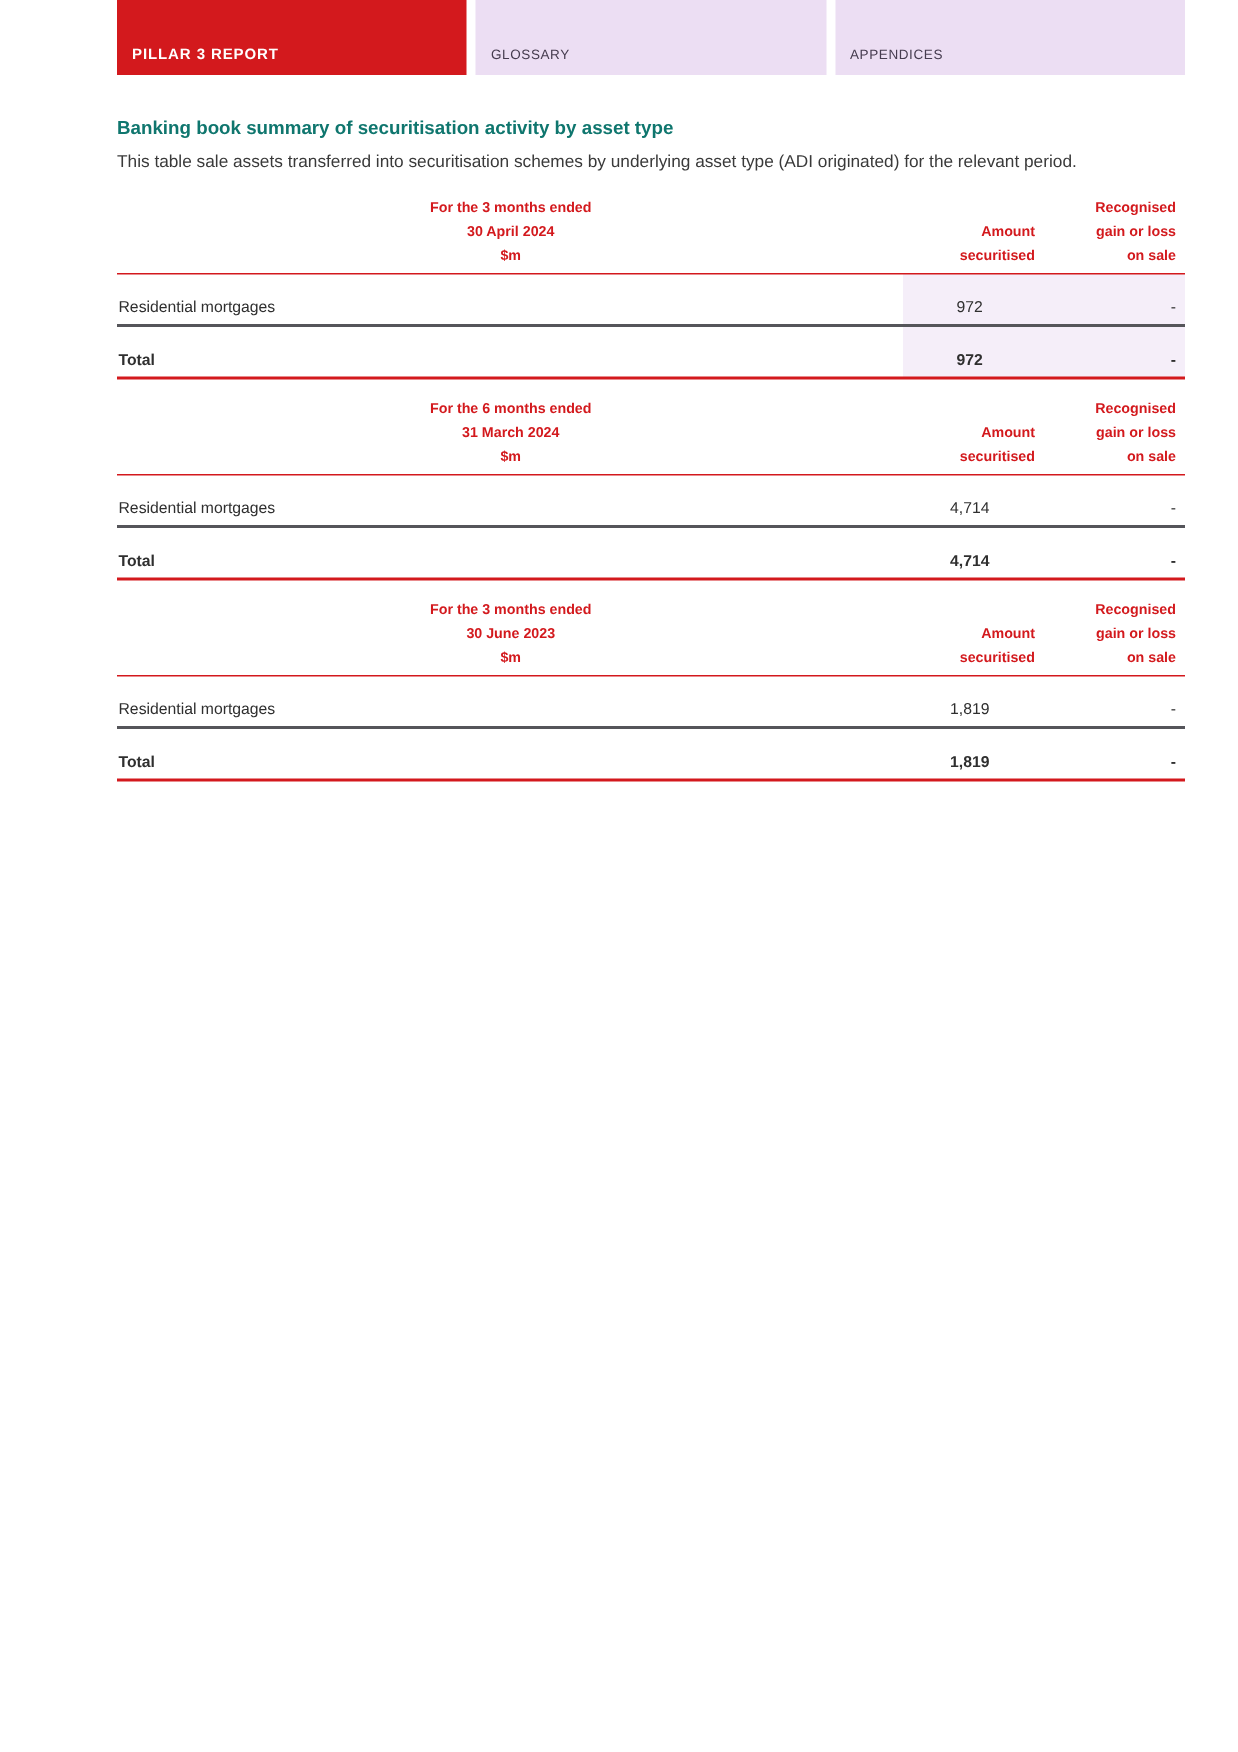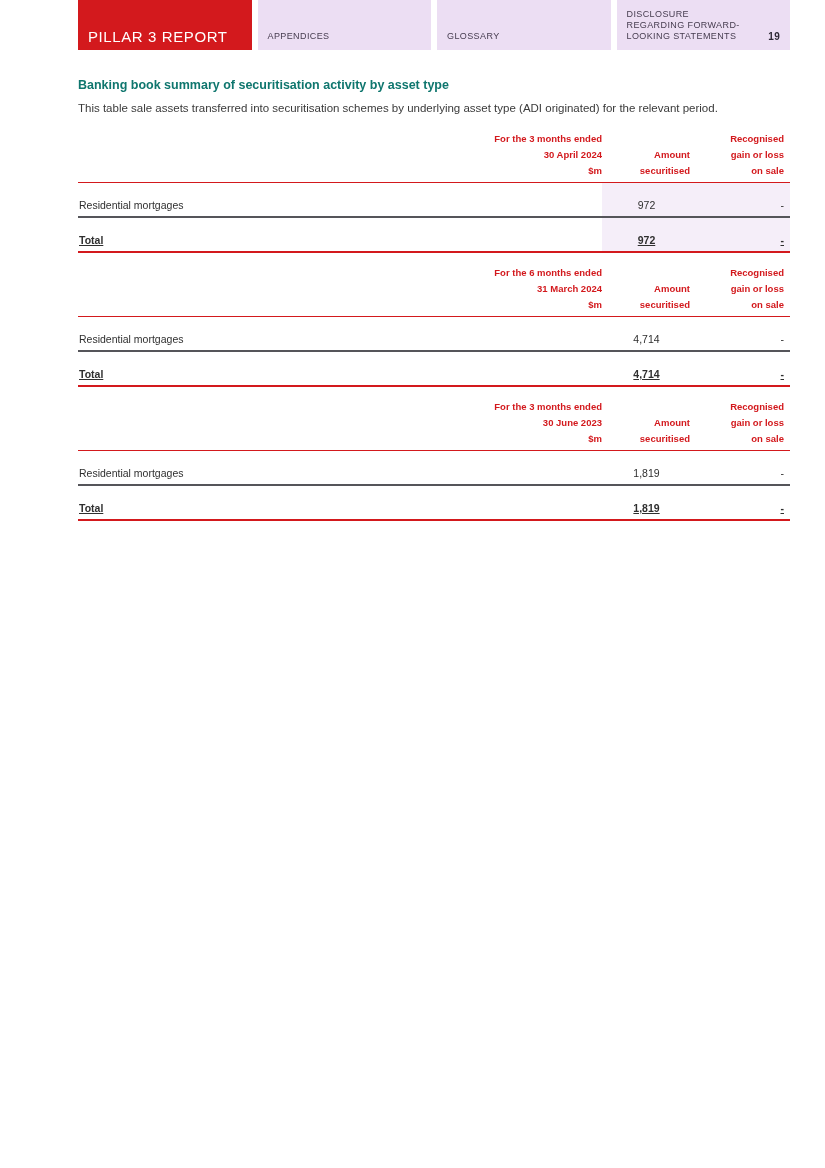--- a/index.html
+++ b/index.html
@@ -40,23 +40,23 @@
     letter-spacing:.4px;
     line-height:11px;
     display:flex;
     align-items:flex-end;
     padding:6px 10px 8px;
     cursor:pointer;
   }
   .tab.active{
     background:var(--red);
     color:#ffffff;
-    font-weight:normal;
+    font-weight:bold;
     letter-spacing:.6px;
-    font-size:15px;
+    font-size:10px;
   }
   .tab--multi{
     justify-content:space-between;
   }
   .tab--multi .lbl{
     width:120px;
     display:inline-block;
   }
   .pagenum{
     font-weight:bold;
@@ -110,54 +110,50 @@
   col.c3{width:100px;}
   .sec-table th{
     vertical-align:bottom;
     padding:0 0 3px 0;
     border-bottom:1px solid var(--red);
     color:var(--red);
     font-size:9.5px;
     font-weight:bold;
   }
   .sec-table th div{line-height:16px;}
-  .sec-table th.th1{text-align:right;padding-left:1px;}
+  .sec-table th.th1{text-align:center;padding-left:1px;}
   .sec-table th.th2{text-align:right;}
   .sec-table th.th3{text-align:right;padding-right:6px;}
   .sec-table tbody td{
     font-size:10.5px;
     color:#2f2f2f;
     padding:16px 1px 4px 1px;
     line-height:13px;
   }
   .sec-table tr.data-row td{border-bottom:2px solid var(--rule-gray);}
-  .sec-table tr.total-row td{border-bottom:2px solid var(--red);font-weight:bold;text-decoration:underline;}
+  .sec-table tr.total-row td{border-bottom:2px solid var(--red);font-weight:bold;}
   .sec-table td.num{text-align:center;padding-right:0;}
   .sec-table td.gain{text-align:right;padding-right:6px;}
   table.highlighted tbody td.num,
   table.highlighted tbody td.gain{background:var(--highlight);}
 </style>
 </head>
 <body>
 
 <div class="content">
 
   <nav class="tabs">
     <div class="tab active">
       <span>PILLAR 3 REPORT</span>
     </div>
     <div class="tab">
-      <span>APPENDICES</span>
+      <span>GLOSSARY</span>
     </div>
     <div class="tab">
-      <span>GLOSSARY</span>
-    </div>
-    <div class="tab tab--multi">
-      <span class="lbl">DISCLOSURE REGARDING FORWARD-LOOKING STATEMENTS</span>
-      <span class="pagenum">19</span>
+      <span>APPENDICES</span>
     </div>
   </nav>
 
 
   <h2>Banking book summary of securitisation activity by asset type</h2>
   <p class="intro">This table sale assets transferred into securitisation schemes by underlying asset type (ADI originated) for the relevant period.</p>
 
   <table class="sec-table first highlighted">
     <colgroup>
         <col class="c1">

